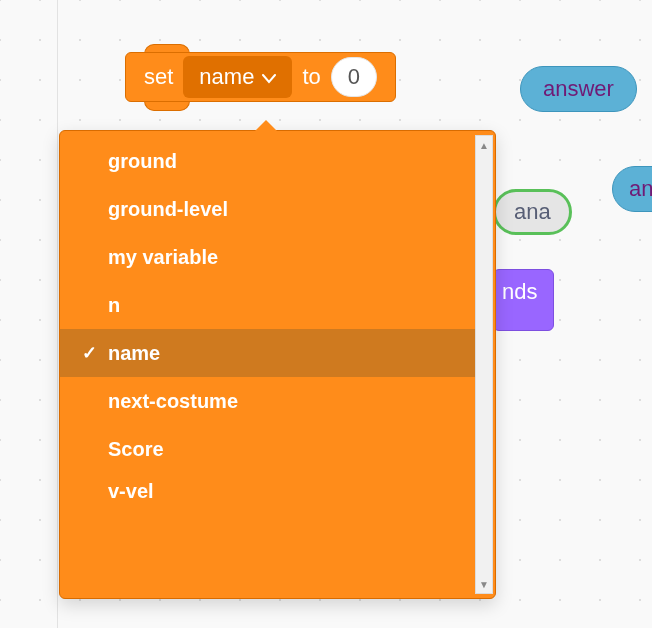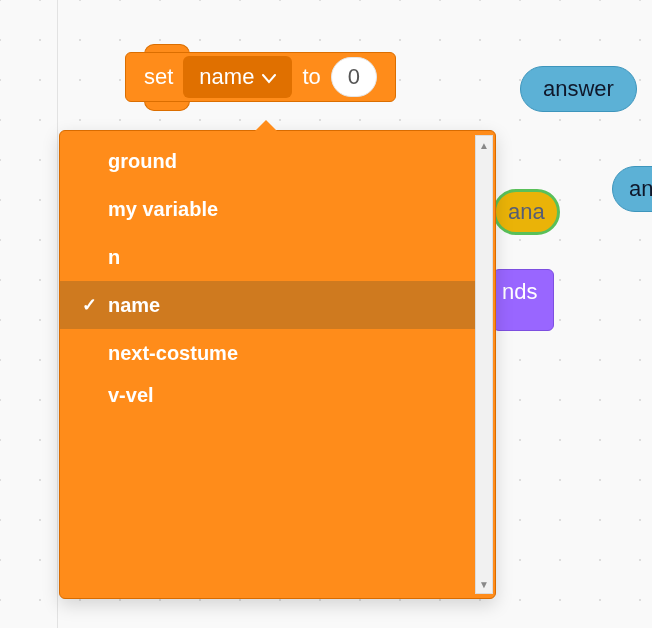--- a/index.html
+++ b/index.html
@@ -187,21 +187,21 @@
     height: 200px;
     background: #f1f1f1;
   }
 
   
   .pill {
     position: absolute;
     display: flex;
     align-items: center;
     justify-content: center;
-    color: #0f172a;
+    color: #701a75;
     font-size: 22px;
     border-radius: 28px;
     height: 46px;
     padding: 0 22px;
   }
   .answer1 {
     left: 520px; top: 66px;
     background: #5cb1d6;
     border: 1px solid #3d95bc;
   }
@@ -209,26 +209,26 @@
     left: 612px; top: 166px;
     background: #5cb1d6;
     border: 1px solid #3d95bc;
     padding: 0 10px 0 16px;
   }
   .banana {
     position: absolute;
     left: 493px; top: 189px;
     height: 46px;
     display: flex; align-items: center;
-    background: #eab308;
+    background: #e5e5e5;
     color: #575e75;
     font-size: 22px;
     border: 3px solid #59c059;
     border-radius: 24px;
-    padding: 0 12px;
+    padding: 0 18px;
   }
   .purple {
     position: absolute;
     left: 493px; top: 269px;
     height: 62px;
     display: flex; align-items: center;
     background: #9966ff;
     color: #fff;
     font-size: 22px;
     border: 1px solid #7d4fe0;
@@ -271,31 +271,37 @@
   </span>
 </div>
 
 <div class="dropdown-arrow"></div>
 <div class="dropdown">
   <div class="dropdown-list" id="dd-list">
       <div class="dd-item">
         <span>ground</span>
       </div>
       <div class="dd-item">
+        <span>ground-level</span>
+      </div>
+      <div class="dd-item">
         <span>my variable</span>
       </div>
       <div class="dd-item">
         <span>n</span>
       </div>
       <div class="dd-item selected">
         <span class="dd-check">✓</span>
         <span>name</span>
       </div>
       <div class="dd-item">
         <span>next-costume</span>
+      </div>
+      <div class="dd-item">
+        <span>Score</span>
       </div>
       <div class="dd-item last-cut">
         <span>v-vel</span>
       </div>
     </div>
   <div class="scrollbar">
     <div class="sb-arrow top">▲</div>
     <div class="sb-thumb"></div>
     <div class="sb-arrow bottom">▼</div>
   </div>

